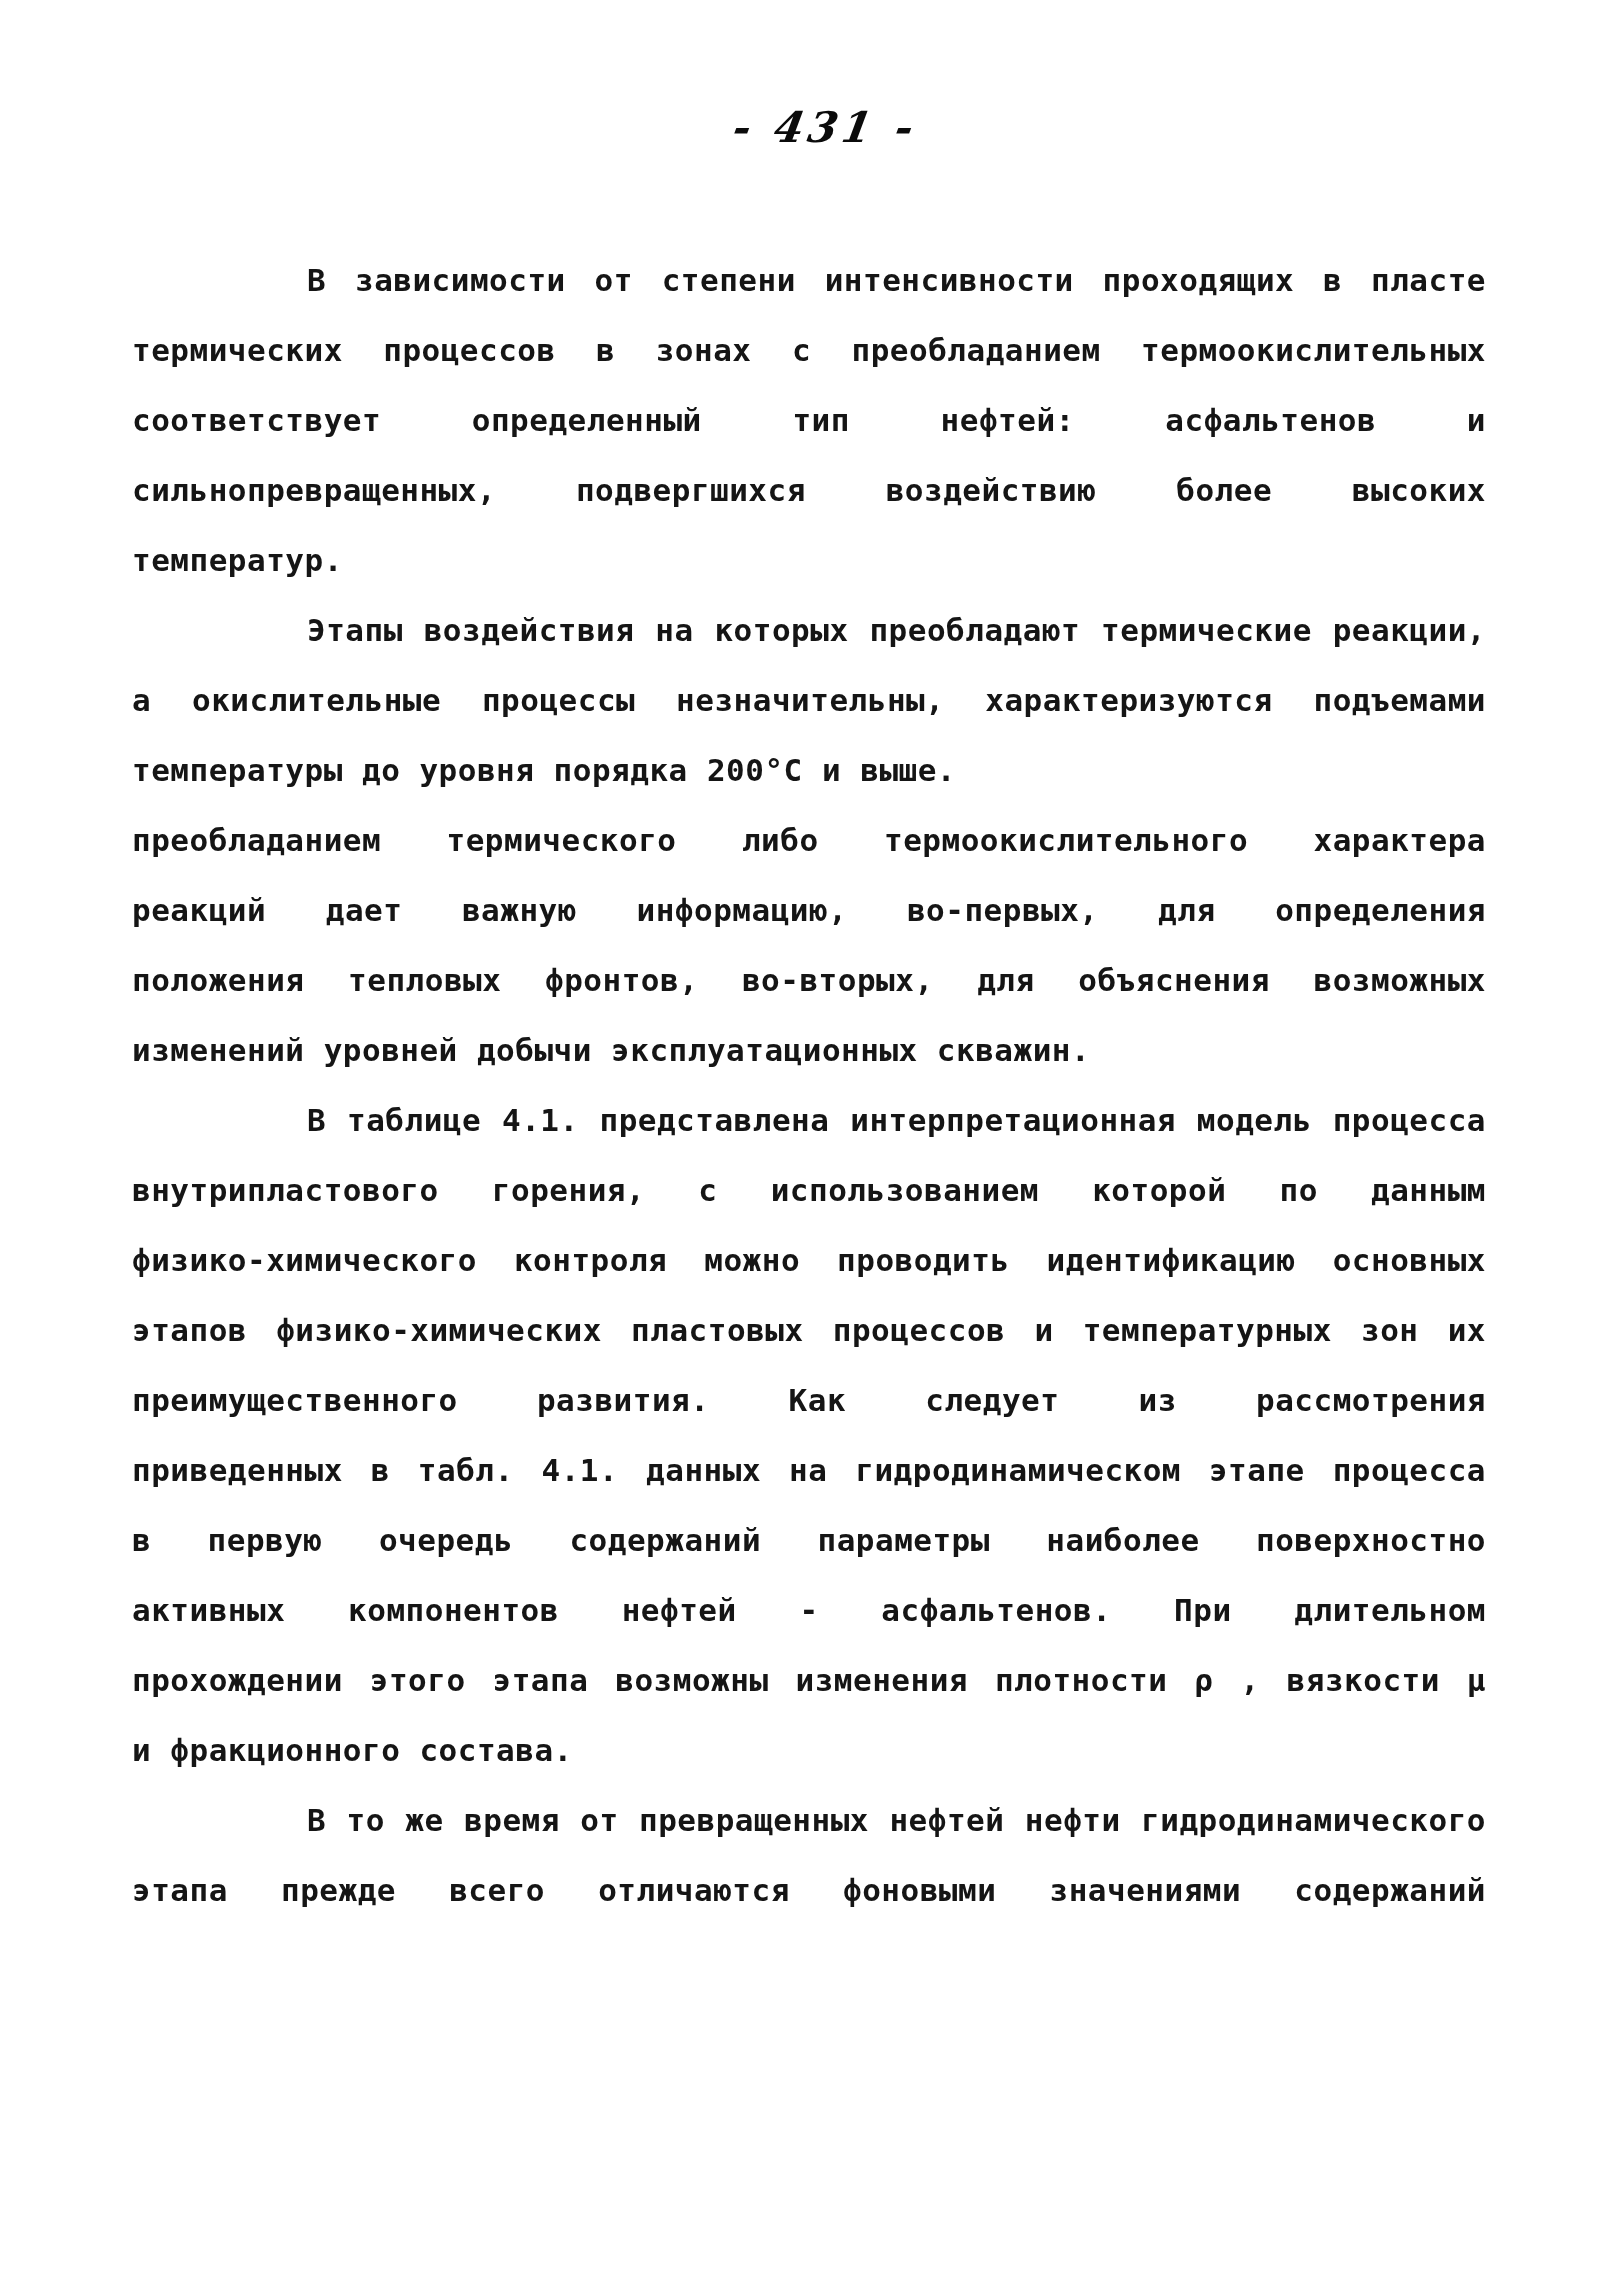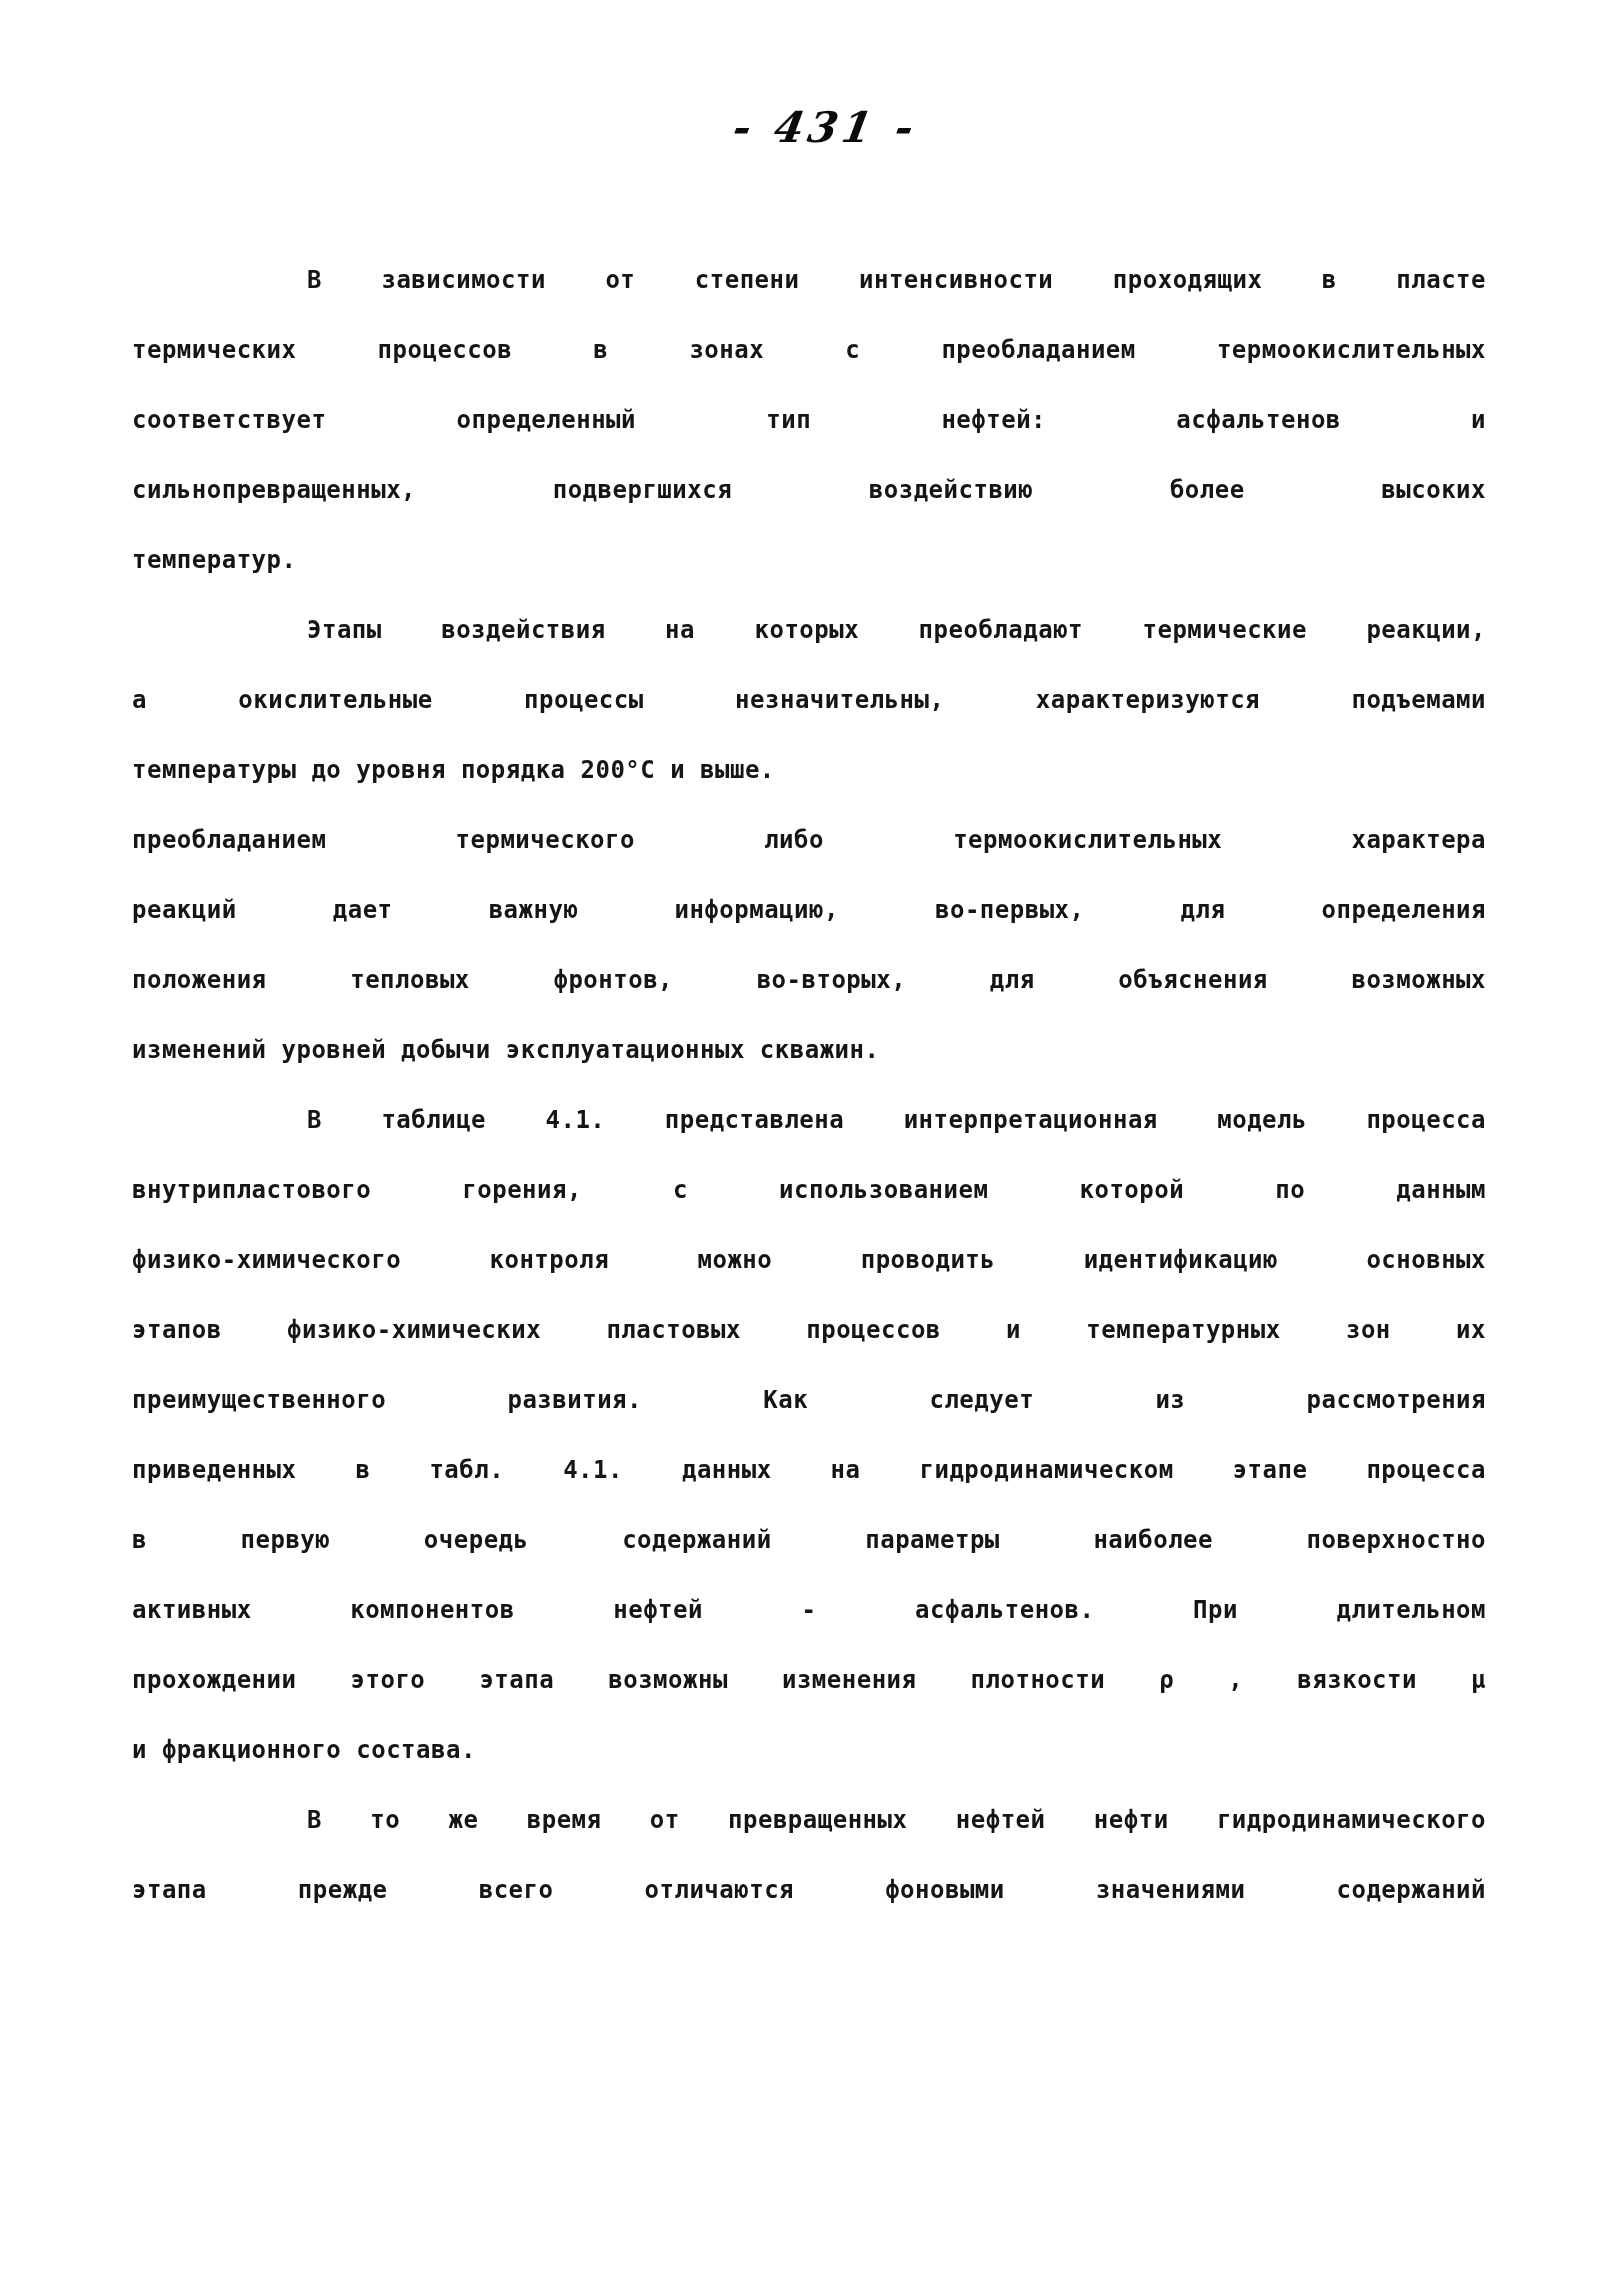--- a/index.html
+++ b/index.html
@@ -42,21 +42,21 @@
     top:245px;
     left:132px;
     width:1354px;
   }
   .paragraph{
     margin:0;
   }
   .line{
     height:70px;
     line-height:70px;
-    font-size:24px;
+    font-size:31px;
     letter-spacing:0.5px;
     white-space:normal;
     text-align:left;
     overflow:visible;
   }
   .line.justify{
     text-align:justify;
     text-align-last:justify;
     -moz-text-align-last:justify;
   }
@@ -76,21 +76,21 @@
         <div class="line justify">соответствует определенный тип нефтей: асфальтенов и</div>
         <div class="line justify">сильнопревращенных, подвергшихся воздействию более высоких</div>
         <div class="line">температур.</div>
       </div>
       <div class="paragraph">
         <div class="line justify indent">Этапы воздействия на которых преобладают термические реакции,</div>
         <div class="line justify">а окислительные процессы незначительны, характеризуются подъемами</div>
         <div class="line">температуры до уровня порядка 200°С и выше.</div>
       </div>
       <div class="paragraph">
-        <div class="line justify">преобладанием термического либо термоокислительных характера</div>
+        <div class="line justify">преобладанием термического либо термоокислительного характера</div>
         <div class="line justify">реакций дает важную информацию, во-первых, для определения</div>
         <div class="line justify">положения тепловых фронтов, во-вторых, для объяснения возможных</div>
         <div class="line">изменений уровней добычи эксплуатационных скважин.</div>
       </div>
       <div class="paragraph">
         <div class="line justify indent">В таблице 4.1. представлена интерпретационная модель процесса</div>
         <div class="line justify">внутрипластового горения, с использованием которой по данным</div>
         <div class="line justify">физико-химического контроля можно проводить идентификацию основных</div>
         <div class="line justify">этапов физико-химических пластовых процессов и температурных зон их</div>
         <div class="line justify">преимущественного развития. Как следует из рассмотрения</div>

